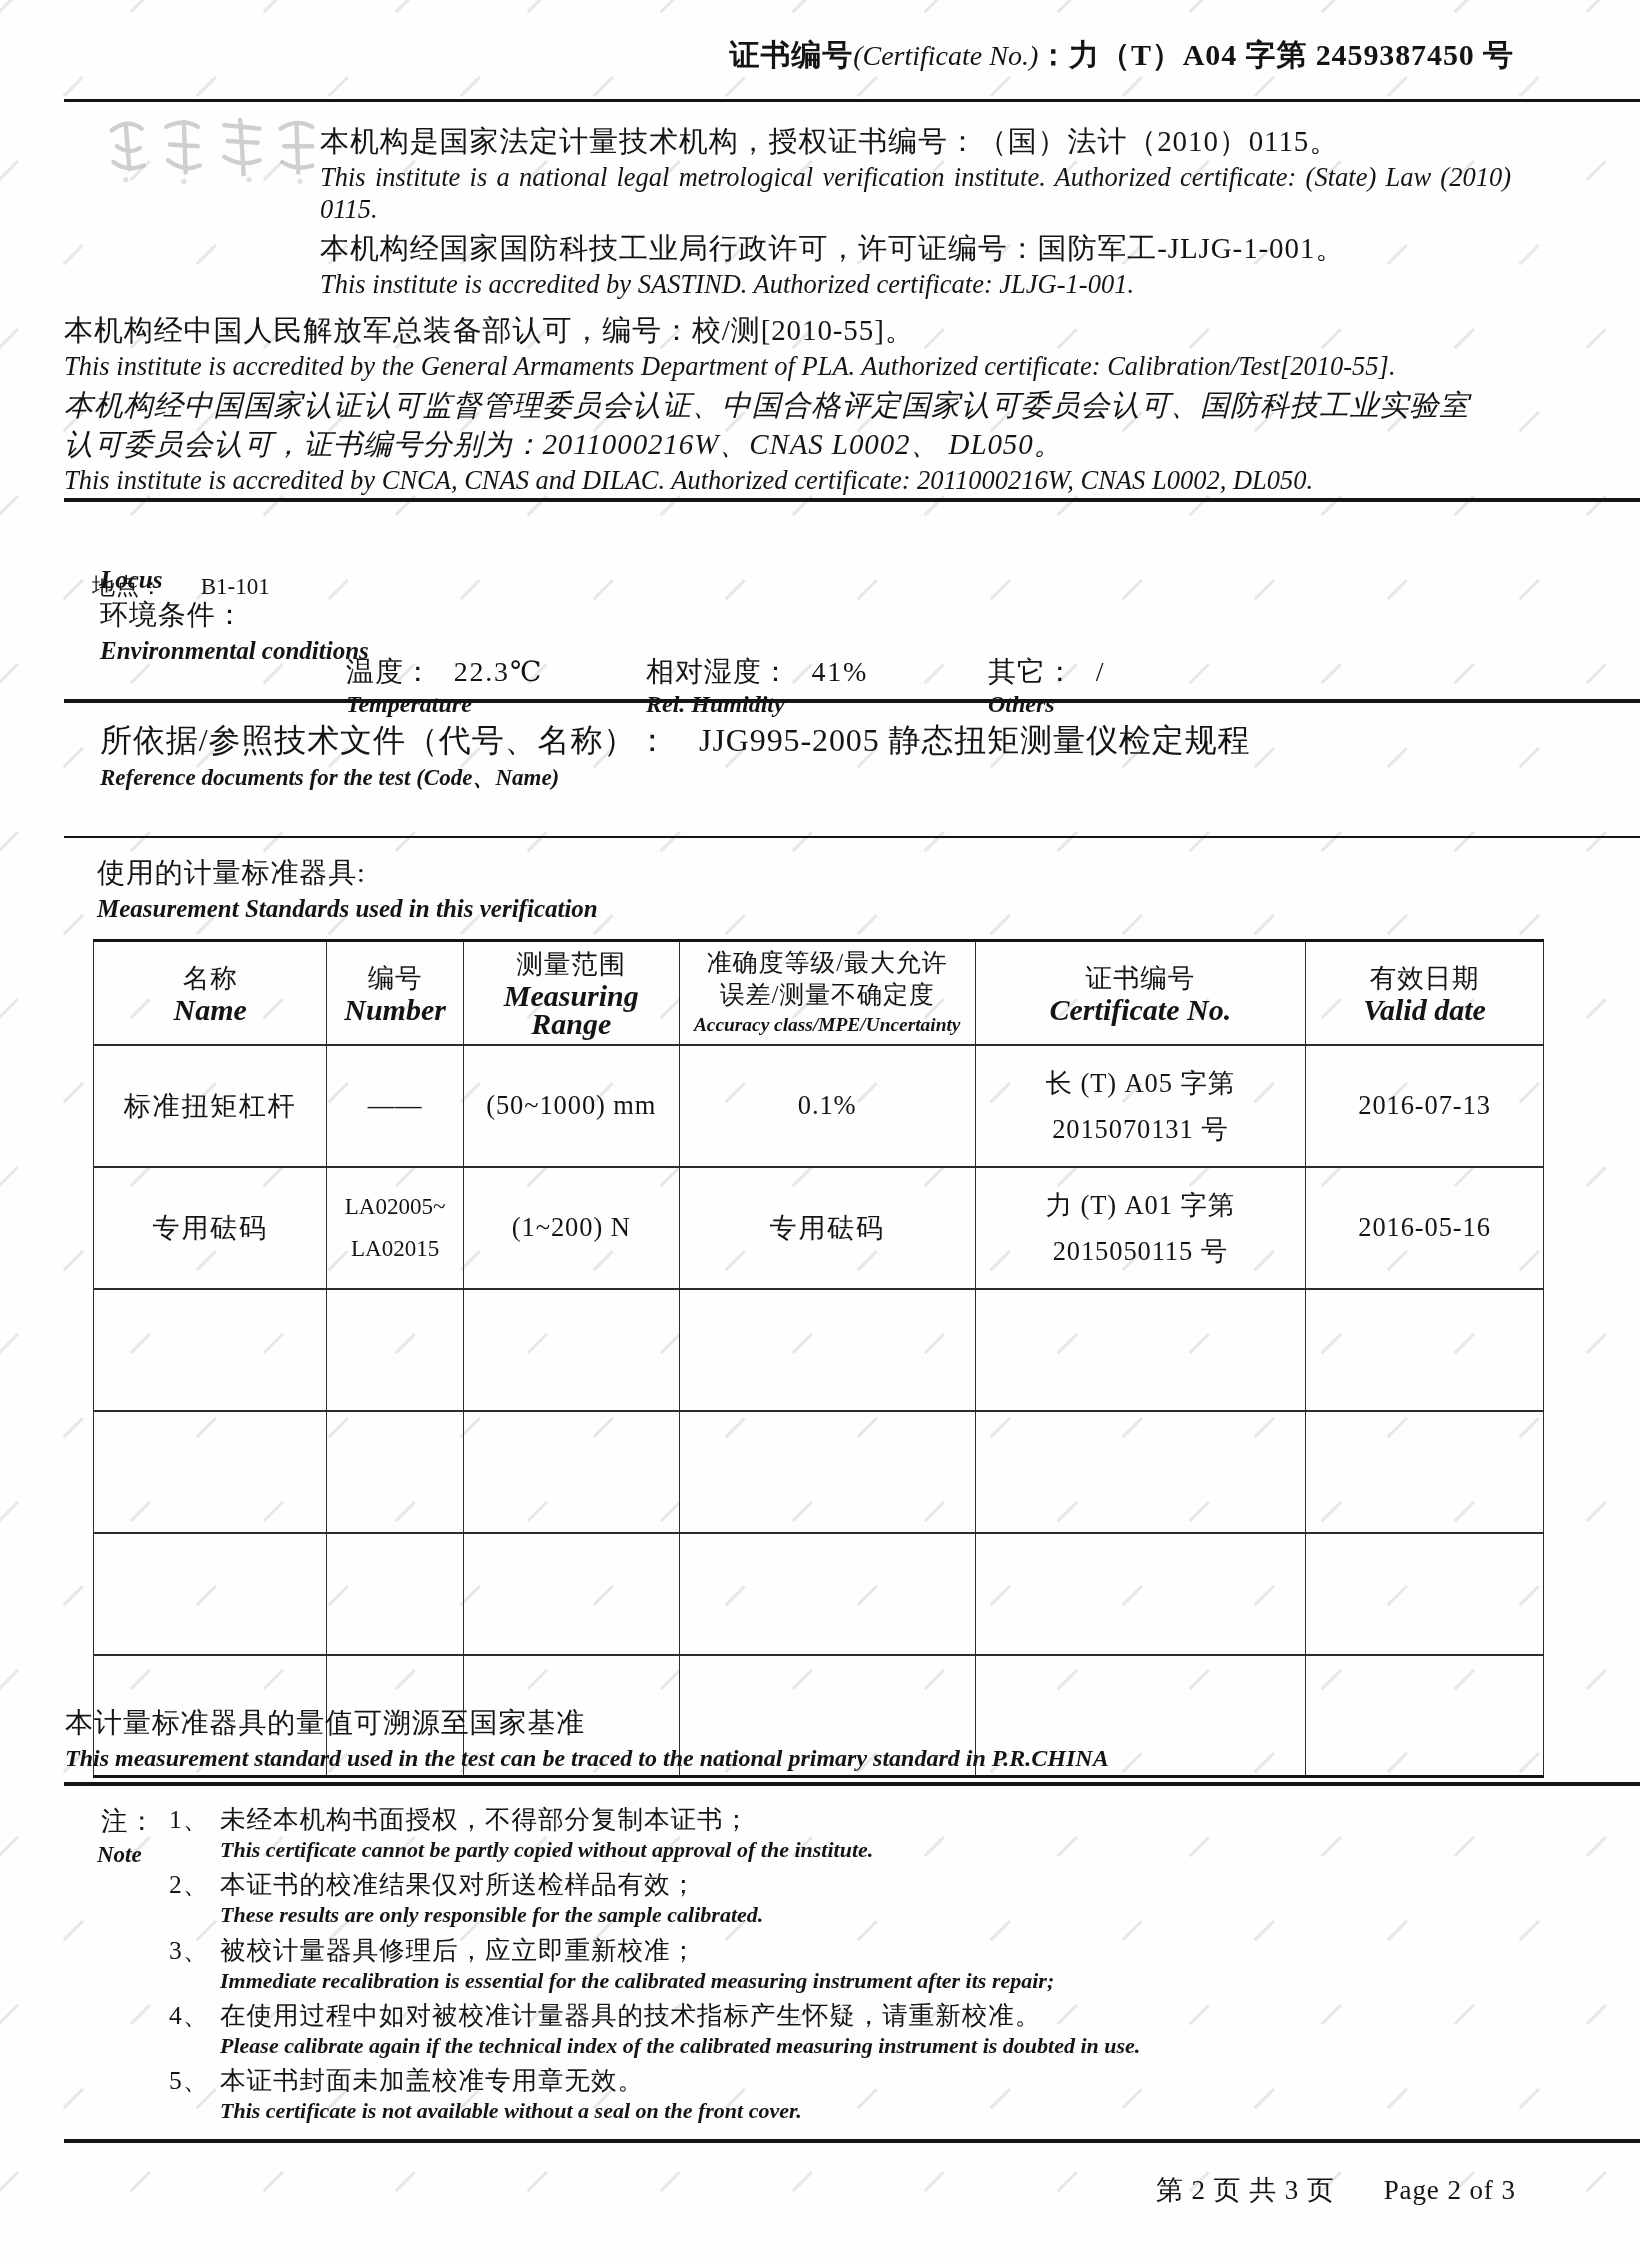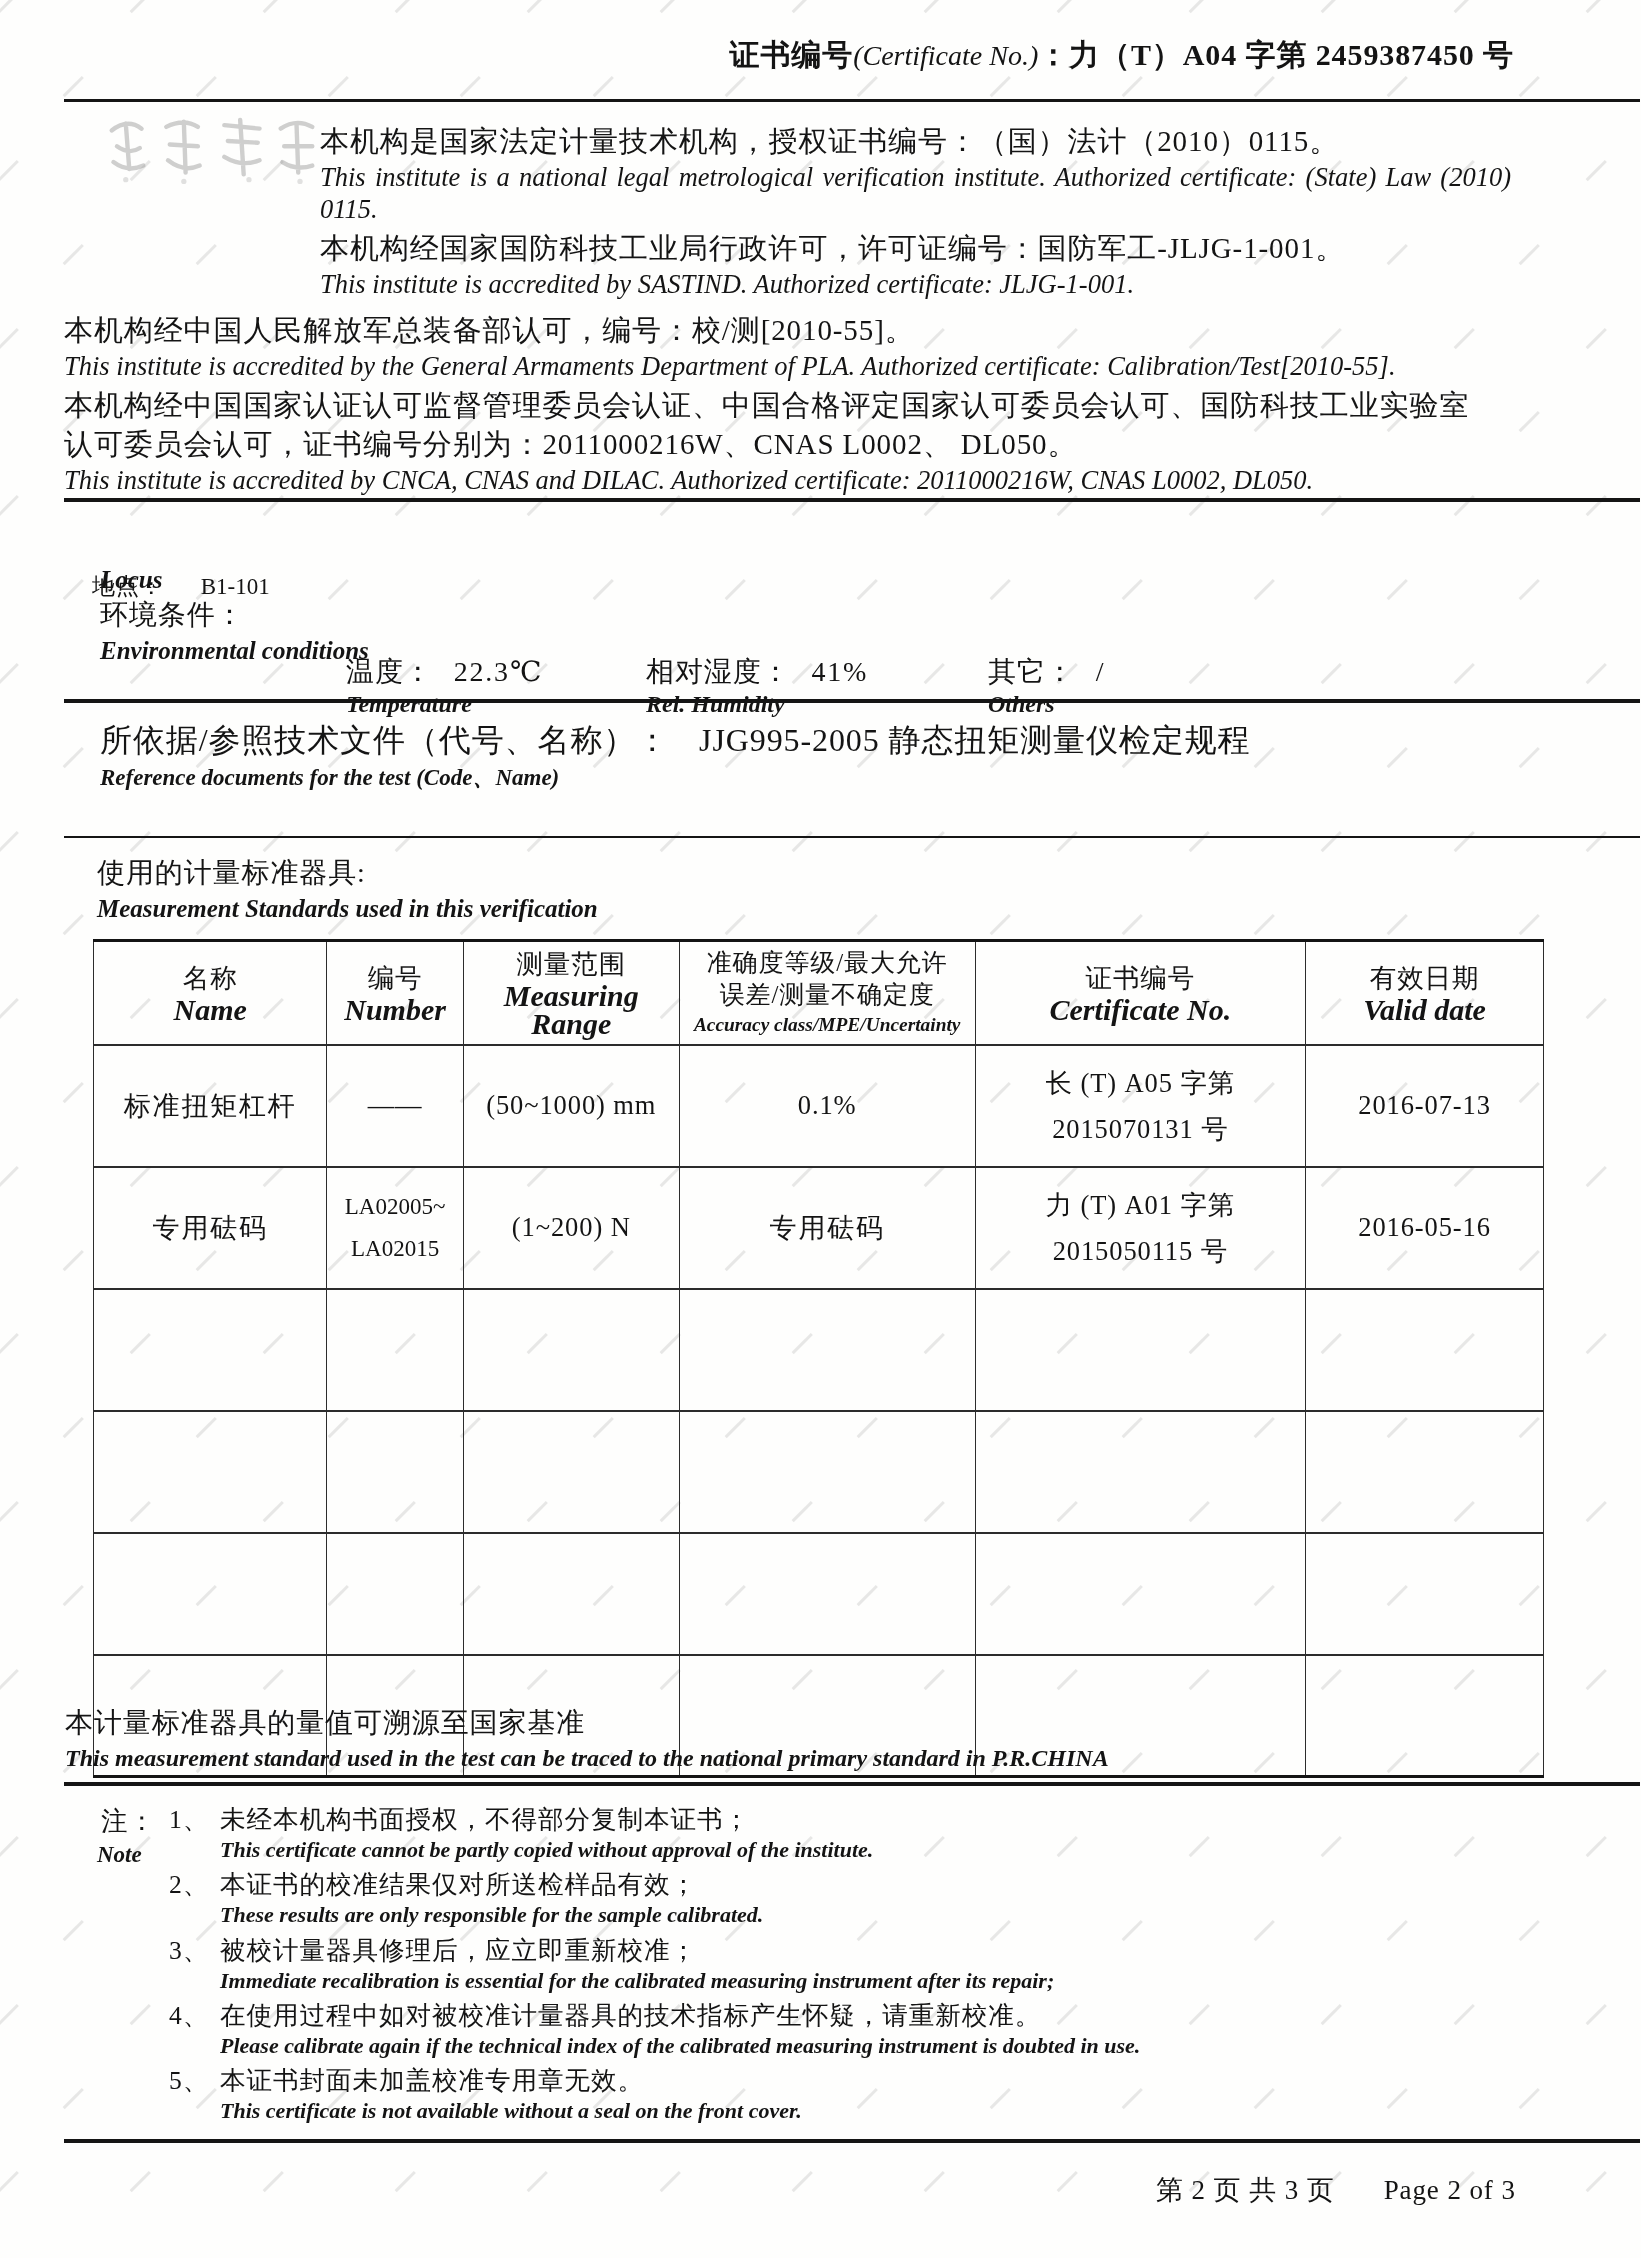--- a/index.html
+++ b/index.html
@@ -19,21 +19,21 @@
   .hdr { top:35px; right:128px; font-size:30px; font-weight:bold; white-space:nowrap; }
   .hdr .en { font-weight:normal; font-size:28px; }
 
   .logo { left:99px; top:104px; opacity:.75; }
 
   .blockA { left:320px; top:122px; width:1191px; }
   .blockB { left:64px; top:311px; width:1535px; }
   p.cnp { margin:0; font-size:29px; line-height:39px; letter-spacing:0.9px; }
   p.enp { margin:0 0 3.5px 0; font-size:26.5px; line-height:32px; font-style:italic; }
   p.enp-just { text-align:justify; }
-  p.cnca { width:1425px; }
+  p.cnca { width:1425px;font-style:italic; }
 
   .locus-line { left:92px; top:526px; font-size:23px;margin-top:45px; }
   .locus-line .val { margin-left:37px; }
   .locus-en { left:100px; top:566px; font-size:25px; }
   .env-label { left:100px; top:596px; font-size:28px; }
   .env-en { left:100px; top:637px; font-size:25px; }
   .env-group { top:655px; }
   .env-group .l1 { font-size:28px; line-height:34px; white-space:nowrap; }
   .env-group .l1 .val { margin-left:21px; letter-spacing:1.8px; }
   .env-group .l2 { font-size:24px; line-height:30px; }

